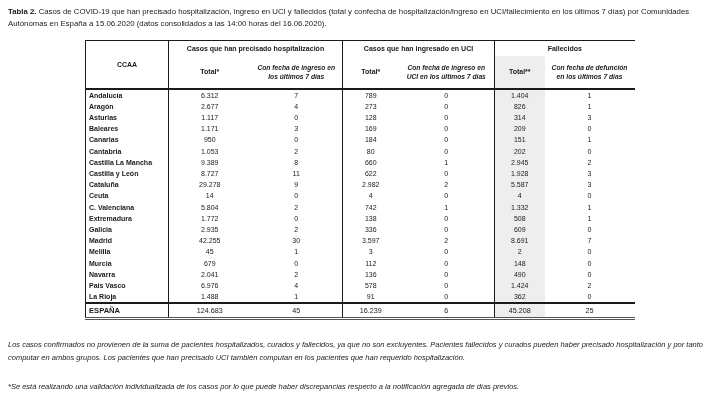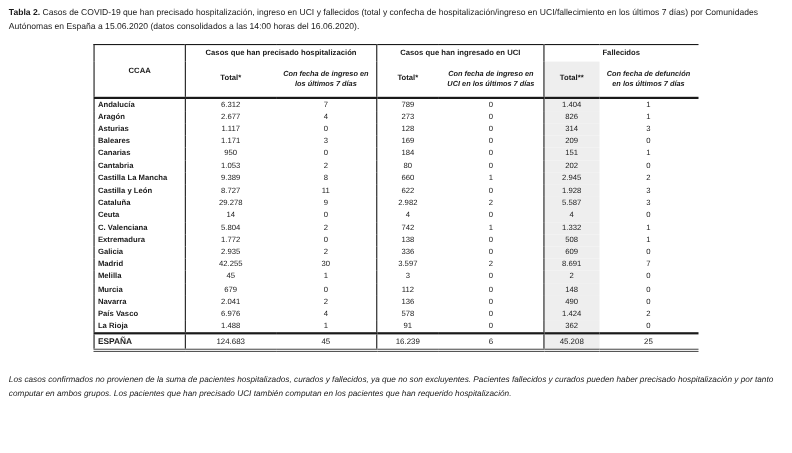--- a/index.html
+++ b/index.html
@@ -255,15 +255,16 @@
           <td class="hosp b-r-none">16.239</td>
           <td class="b-r">6</td>
           <td class="shade">45.208</td>
           <td>25</td>
         </tr>
       </tfoot>
   </table>
 
   <div class="notes">
     <p class="disc">Los casos confirmados no provienen de la suma de pacientes hospitalizados, curados y fallecidos, ya que no son excluyentes. Pacientes fallecidos y curados pueden haber precisado hospitalización y por tanto computar en ambos grupos. Los pacientes que han precisado UCI también computan en los pacientes que han requerido hospitalización.</p>
+    <p class="fn1">*Se está realizando una validación individualizada de los casos por lo que puede haber discrepancias respecto a la notificación agregada de días previos.</p>
   </div>
 
 </div>
 
 </body></html>

